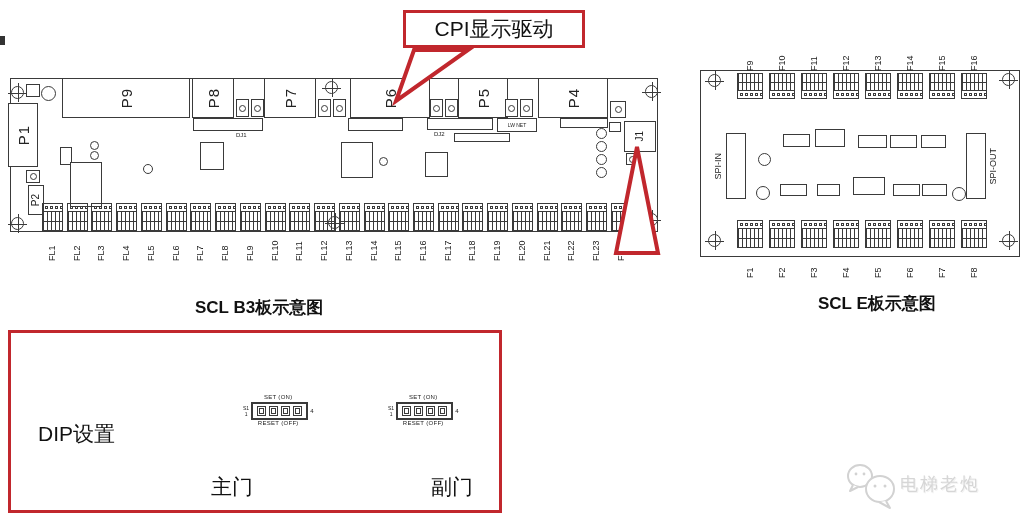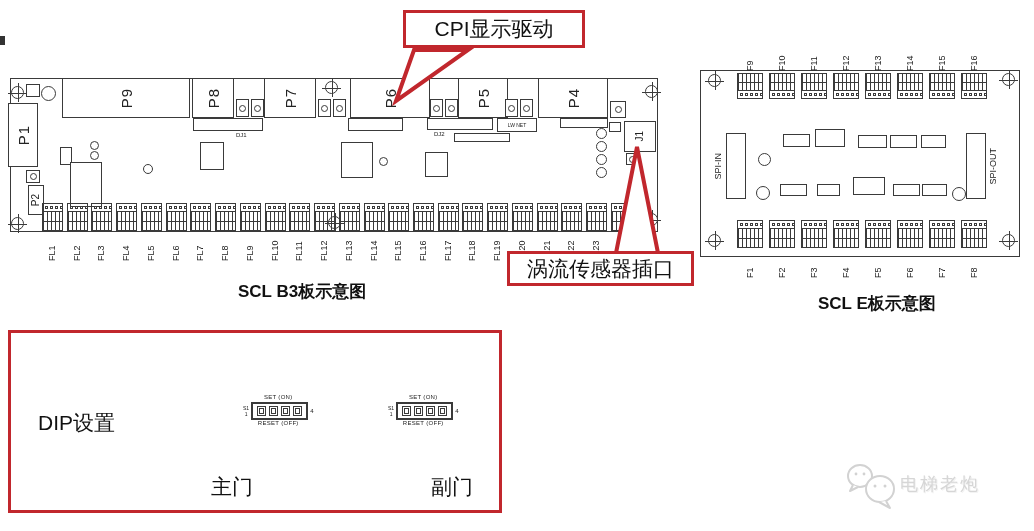--- a/index.html
+++ b/index.html
@@ -433,29 +433,26 @@
     </div>
 
   <svg class="overlay" width="1034" height="531" viewBox="0 0 1034 531">
     <polygon points="414,50 468,50 396,101" fill="#ffffff" stroke="#c1272d" stroke-width="4"></polygon>
     <polygon points="616,253 658,253 637,147" fill="#ffffff" stroke="#c1272d" stroke-width="4"></polygon>
   </svg>
 
   <div class="callout" style="left:403px;top:10px;width:182px;height:38px;">
     <span>CPI显示驱动</span>
   </div>
-  <div class="callout" style="left:507px;top:251px;width:187px;height:35px;">
-    <span>涡流传感器插口</span>
-  </div>
-
-  <div class="board-title" style="left:195px;top:280px;margin-left:43px;">SCL B3板示意图</div>
+
+  <div class="board-title" style="left:195px;top:296px;">SCL B3板示意图</div>
   <div class="board-title" style="left:782px;top:292px;margin-left:36px;">SCL E板示意图</div>
 
   <div class="red-box" style="left:8px;top:330px;width:494px;height:183px;"></div>
-  <div class="big-label" style="left:38px;top:409px;">DIP设置</div>
+  <div class="big-label" style="left:38px;top:420px;">DIP设置</div>
 
   <div class="dip" style="left:243px;top:394px;">
     <div class="dip-cap">SET (ON)</div>
     <div class="dip-mid">
       <div class="dip-side">
         <span>S1</span>
           <span>1</span>
       </div>
       <div class="dip-box">
         <div class="dip-cell"></div>

